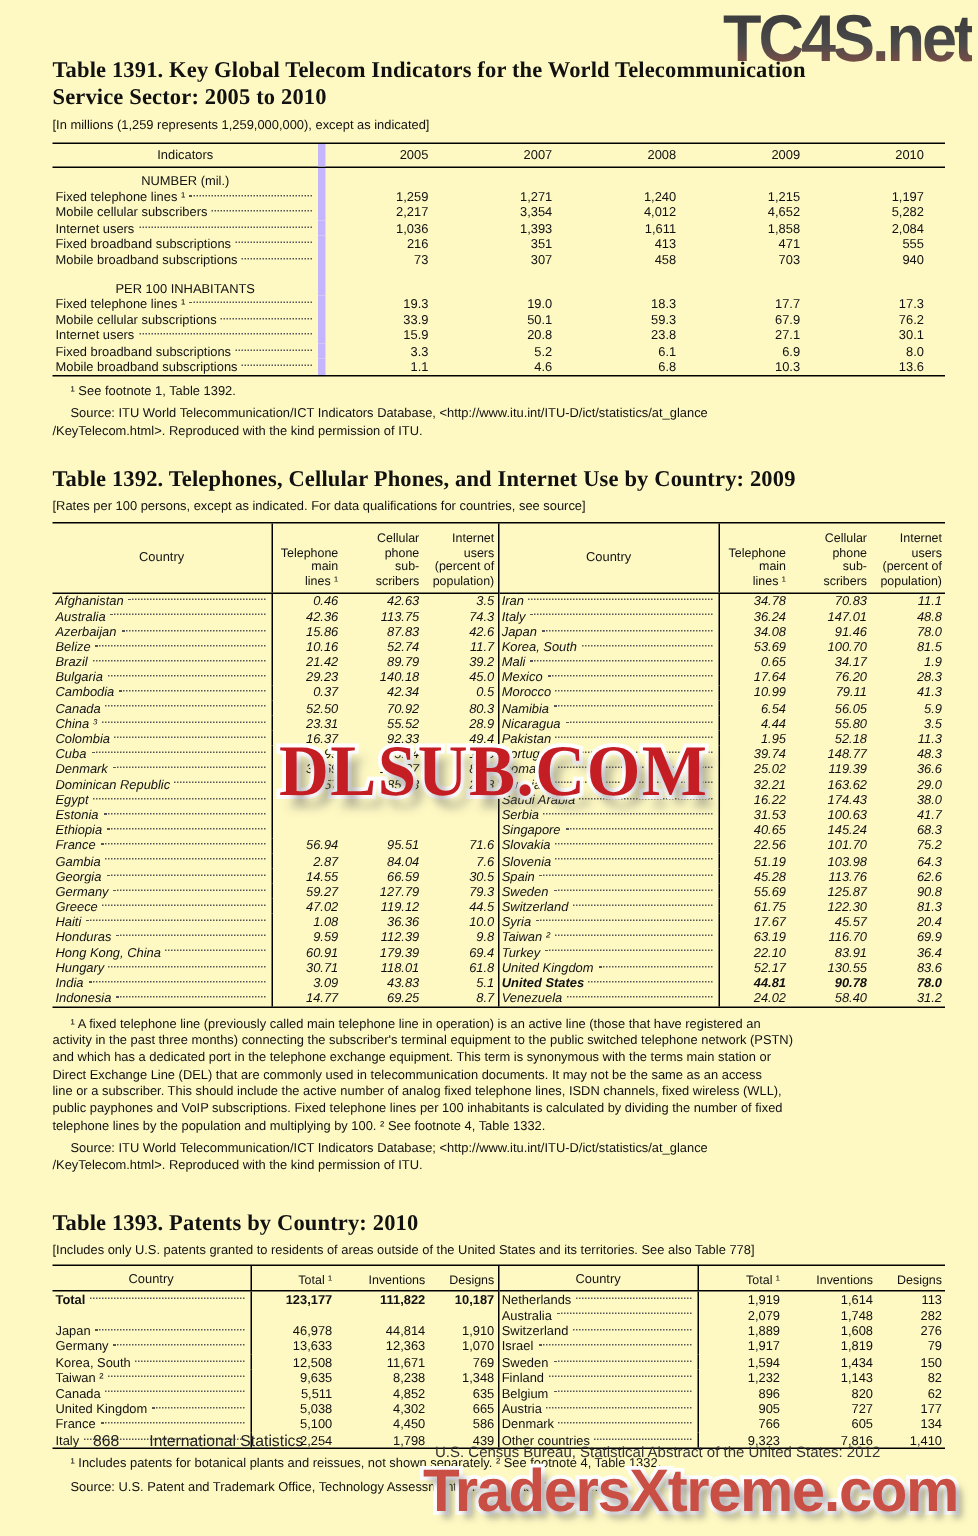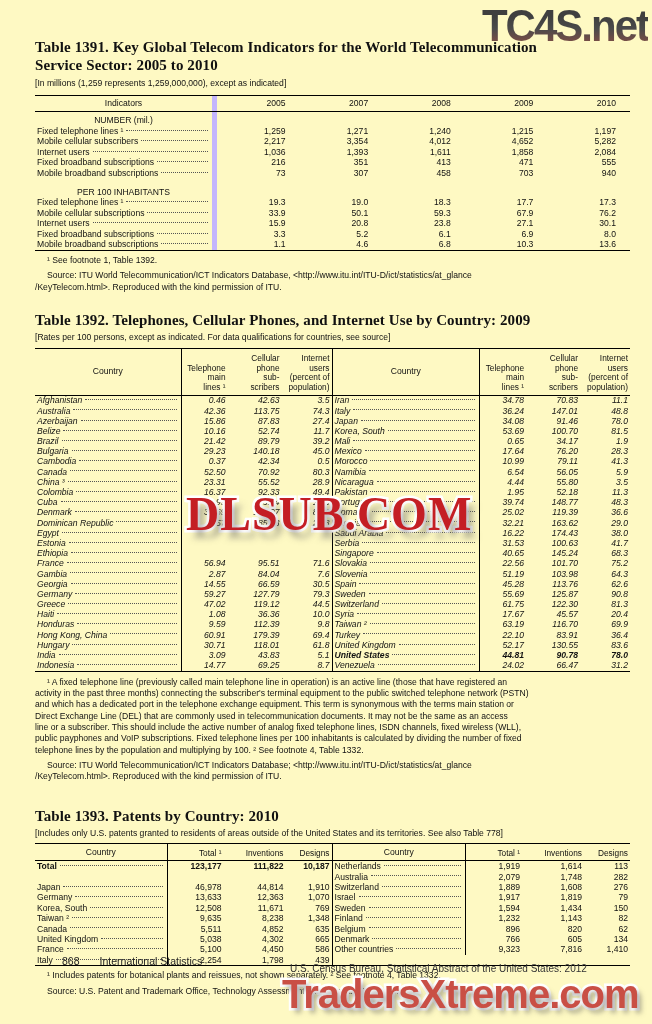--- a/index.html
+++ b/index.html
@@ -287,21 +287,21 @@
               <span class="num n3">74.3</span>
             </div>
 
             <div class="trow">
               <span class="cname">
                 <span>Azerbaijan</span>
                 <span class="leader"></span>
               </span>
               <span class="num n1">15.86</span>
               <span class="num n2">87.83</span>
-              <span class="num n3">27.4</span>
+              <span class="num n3">42.6</span>
             </div>
 
             <div class="trow">
               <span class="cname">
                 <span>Belize</span>
                 <span class="leader"></span>
               </span>
               <span class="num n1">10.16</span>
               <span class="num n2">52.74</span>
               <span class="num n3">11.7</span>
@@ -816,21 +816,21 @@
               <span class="num n2">90.78</span>
               <span class="num n3">78.0</span>
             </div>
 
             <div class="trow">
               <span class="cname">
                 <span>Venezuela</span>
                 <span class="leader"></span>
               </span>
               <span class="num n1">24.02</span>
-              <span class="num n2">66.47</span>
+              <span class="num n2">58.40</span>
               <span class="num n3">31.2</span>
             </div>
           </div>
       </div>
     </div>
 
     <p class="fn" style="margin-top:5px;">¹ A fixed telephone line (previously called main telephone line in operation) is an active line (those that have registered an
 activity in the past three months) connecting the subscriber's terminal equipment to the public switched telephone network (PSTN)
 and which has a dedicated port in the telephone exchange equipment. This term is synonymous with the terms main station or
 Direct Exchange Line (DEL) that are commonly used in telecommunication documents. It may not be the same as an access
@@ -1030,20 +1030,29 @@
             <div class="trow">
               <span class="cname">
                 <span>Belgium</span>
                 <span class="leader"></span>
               </span>
               <span class="num n1">896</span>
               <span class="num n2">820</span>
               <span class="num n3">62</span>
             </div>
 
+            <div class="trow">
+              <span class="cname">
+                <span>Austria</span>
+                <span class="leader"></span>
+              </span>
+              <span class="num n1">905</span>
+              <span class="num n2">727</span>
+              <span class="num n3">177</span>
+            </div>
 
             <div class="trow">
               <span class="cname">
                 <span>Denmark</span>
                 <span class="leader"></span>
               </span>
               <span class="num n1">766</span>
               <span class="num n2">605</span>
               <span class="num n3">134</span>
             </div>

